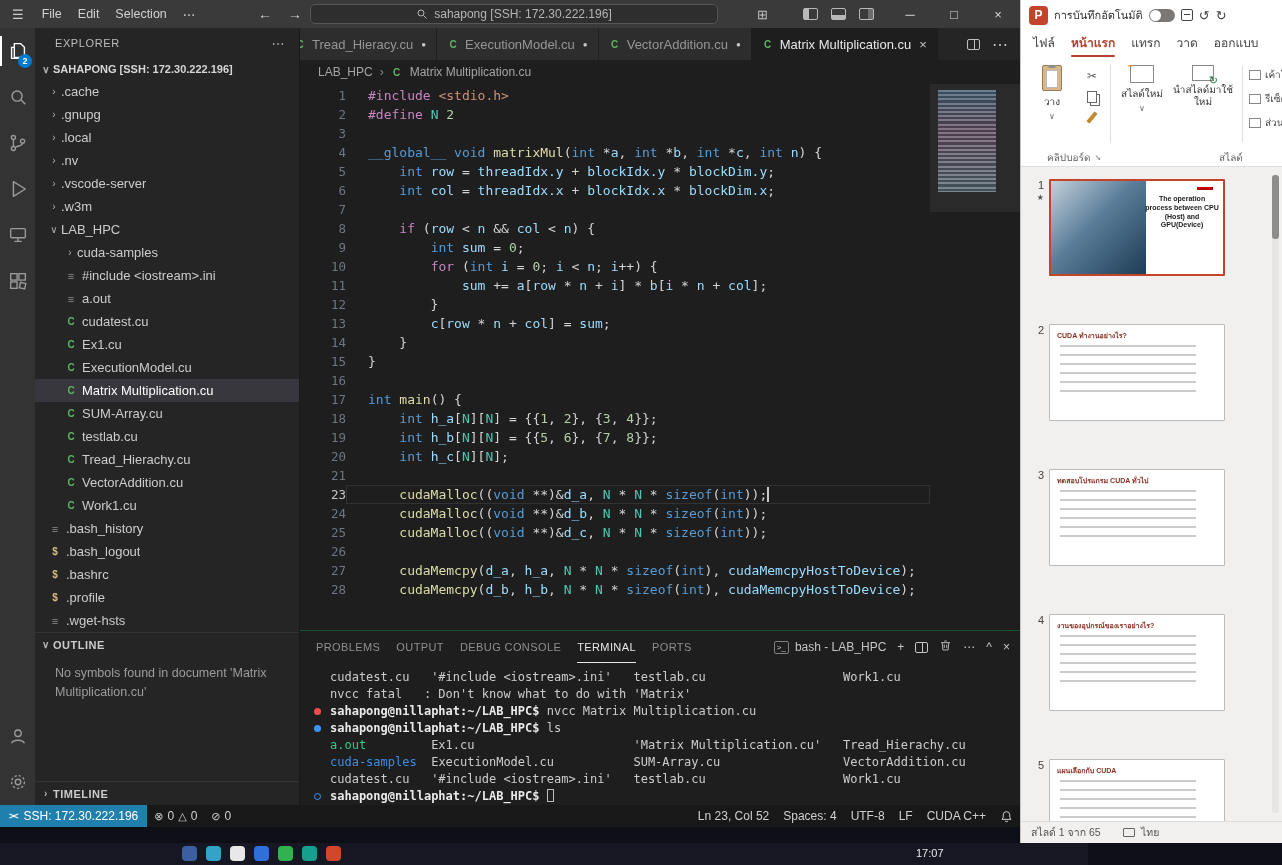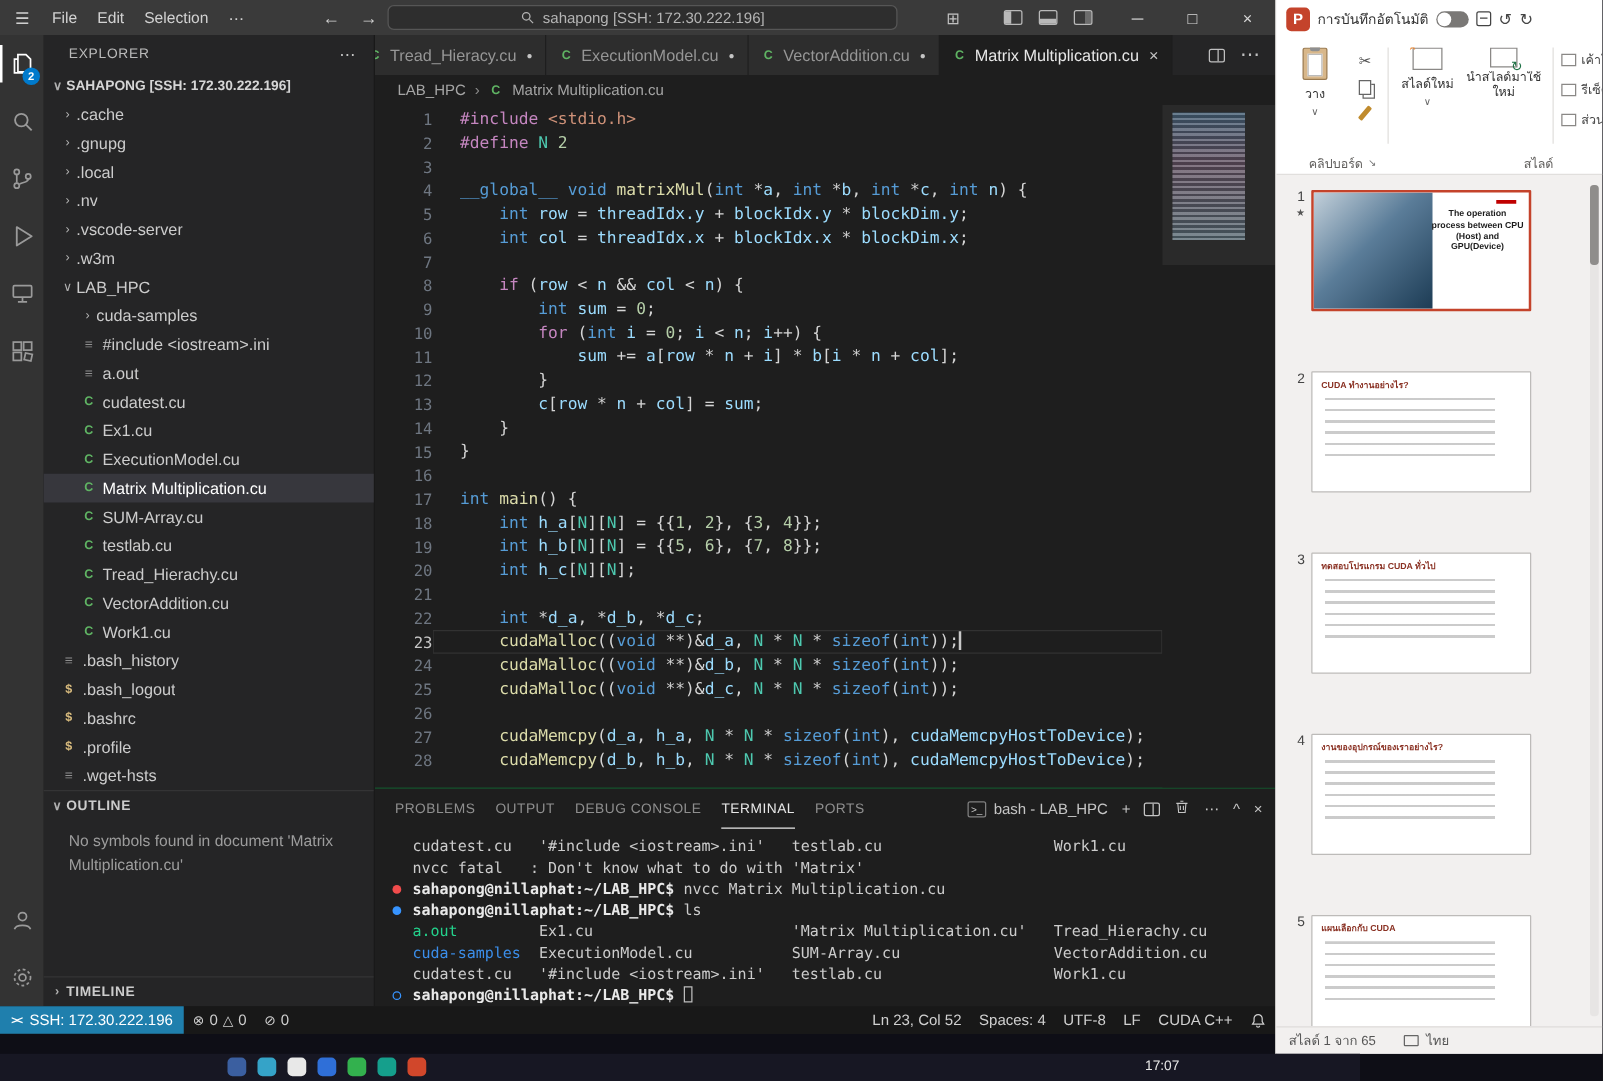--- a/index.html
+++ b/index.html
@@ -499,24 +499,20 @@
                 <span class="lbody"><span class="tk-pl">    </span><span class="tk-ty">int</span><span class="tk-pl"> </span><span class="tk-var">h_b</span><span class="tk-pl">[</span><span class="tk-mac">N</span><span class="tk-pl">][</span><span class="tk-mac">N</span><span class="tk-pl">] = {{</span><span class="tk-num">5</span><span class="tk-pl">, </span><span class="tk-num">6</span><span class="tk-pl">}, {</span><span class="tk-num">7</span><span class="tk-pl">, </span><span class="tk-num">8</span><span class="tk-pl">}};</span></span>
               </div>
               <div class="cline">
                 <span class="ln">20</span>
                 <span class="lbody"><span class="tk-pl">    </span><span class="tk-ty">int</span><span class="tk-pl"> </span><span class="tk-var">h_c</span><span class="tk-pl">[</span><span class="tk-mac">N</span><span class="tk-pl">][</span><span class="tk-mac">N</span><span class="tk-pl">];</span></span>
               </div>
               <div class="cline">
                 <span class="ln">21</span>
                 <span class="lbody"></span>
               </div>
-              <div class="cline">
-                <span class="ln">22</span>
-                <span class="lbody"><span class="tk-pl">    </span><span class="tk-ty">int</span><span class="tk-pl"> *</span><span class="tk-var">d_a</span><span class="tk-pl">, *</span><span class="tk-var">d_b</span><span class="tk-pl">, *</span><span class="tk-var">d_c</span><span class="tk-pl">;</span></span>
-              </div>
               <div class="cline cur">
                 <span class="ln">23</span>
                 <span class="lbody"><span class="tk-pl">    </span><span class="tk-fn">cudaMalloc</span><span class="tk-pl">((</span><span class="tk-ty">void</span><span class="tk-pl"> **)&amp;</span><span class="tk-var">d_a</span><span class="tk-pl">, </span><span class="tk-mac">N</span><span class="tk-pl"> * </span><span class="tk-mac">N</span><span class="tk-pl"> * </span><span class="tk-ty">sizeof</span><span class="tk-pl">(</span><span class="tk-ty">int</span><span class="tk-pl">));</span><span class="caret"></span></span>
               </div>
               <div class="cline">
                 <span class="ln">24</span>
                 <span class="lbody"><span class="tk-pl">    </span><span class="tk-fn">cudaMalloc</span><span class="tk-pl">((</span><span class="tk-ty">void</span><span class="tk-pl"> **)&amp;</span><span class="tk-var">d_b</span><span class="tk-pl">, </span><span class="tk-mac">N</span><span class="tk-pl"> * </span><span class="tk-mac">N</span><span class="tk-pl"> * </span><span class="tk-ty">sizeof</span><span class="tk-pl">(</span><span class="tk-ty">int</span><span class="tk-pl">));</span></span>
               </div>
               <div class="cline">
                 <span class="ln">25</span>
@@ -612,20 +608,27 @@
 
   <div class="ppt">
     <div class="ppt-top">
       <span class="p-logo" style="background: rgb(196, 67, 43);">P</span>
       <span class="autosave-label">การบันทึกอัตโนมัติ</span>
       <span class="toggle"></span>
       <span class="ic-save"></span>
       <span class="qat">↺</span>
       <span class="qat">↻</span>
     </div>
+    <div class="ppt-tabs">
+        <span class="rtab">ไฟล์</span>
+        <span class="rtab active">หน้าแรก</span>
+        <span class="rtab">แทรก</span>
+        <span class="rtab">วาด</span>
+        <span class="rtab">ออกแบบ</span>
+      </div>
     <div class="ribbon">
       <div class="rb-big">
         <span class="ic-clipboard"></span>
         <span>วาง</span>
         <span class="chev">∨</span>
       </div>
       <div class="rb-small-col">
         <span>✂</span>
         <span class="ic-copy"></span>
         <span class="ic-brush"></span>

